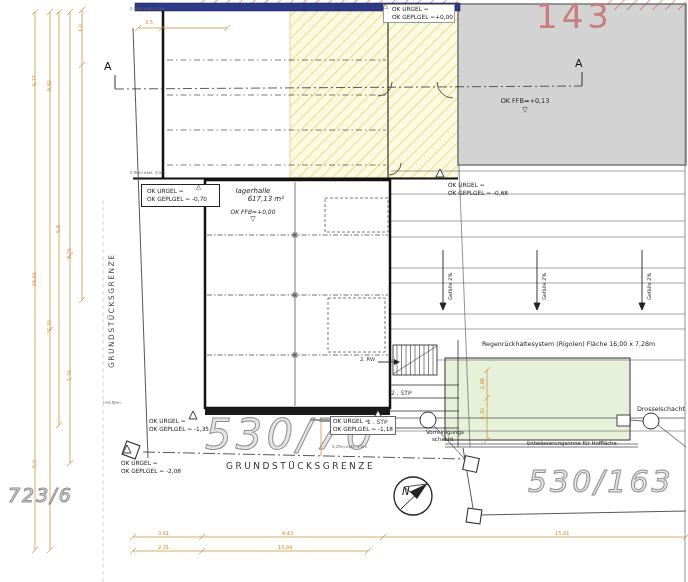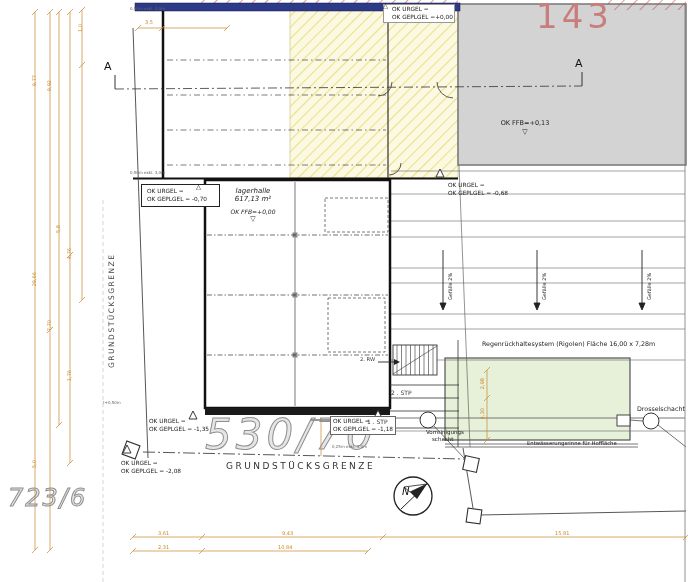--- a/index.html
+++ b/index.html
@@ -201,34 +201,35 @@
 
     <g>
       <circle cx="413" cy="496" r="19" fill="none" stroke="#222" stroke-width="1.3"></circle>
       <line x1="401" y1="509" x2="427" y2="484" stroke="#222" stroke-width="1"></line>
       <polygon points="427,484 417,499 410,492" fill="#222"></polygon>
       <polygon points="427,484 410,492 404,487" fill="none" stroke="#222" stroke-width="0.8"></polygon>
     </g>
   </svg>
 
   <div class="t" style="left:536px;top:-4px;font-size:34px;letter-spacing:4px;color:#c97e7e;">143</div>
-  <div class="t outline-num" style="left:8px;top:484px;font-size:24px;">723/6</div>
+  <div class="t outline-num" style="left:8px;top:484px;font-size:19px;">723/6</div>
   <div class="t outline-num" style="left:205px;top:410px;font-size:42px;letter-spacing:4px;">530/70</div>
+  <div class="t outline-num" style="left:528px;top:464px;font-size:30px;letter-spacing:3px;">530/163</div>
 
   <div class="t vtext" style="left:107px;top:228px;height:140px;font-size:7.5px;letter-spacing:1.5px;color:#444;">GRUNDSTÜCKSGRENZE</div>
   <div class="t" style="left:226px;top:461px;font-size:9px;letter-spacing:2.5px;color:#333;">GRUNDSTÜCKSGRENZE</div>
 
   <div class="t" style="left:222px;top:187px;width:62px;text-align:center;font-size:7px;line-height:1.2;font-style:italic;">
     <span style="display:block;">lagerhalle</span>
-    <span style="display:block;">617,13 m²</span>
+    <span style="display:block;text-align:right;">617,13 m²</span>
     <span style="display:block;font-size:6px;margin-top:4px;">OK FFB=+0,00</span>
     <span style="display:block;font-size:7px;">▽</span>
   </div>
 
-  <div class="t" style="left:495px;top:120px;width:60px;text-align:center;font-size:6.5px;line-height:1.2;">
+  <div class="t" style="left:495px;top:98px;width:60px;text-align:center;font-size:6.5px;line-height:1.2;">
     <span style="display:block;">OK FFB=+0,13</span>
     <span style="display:block;font-size:7px;">▽</span>
   </div>
 
   <div class="t lvl boxed" style="left:383px;top:4px;width:60px;border:0.5px solid #999;padding:1px 2px 1px 8px;">
     <span>OK URGEL =</span>
     <span>OK GEPLGEL =+0,00</span>
   </div>
   <span class="t tri" style="left:383px;top:2px;">△</span>
 

